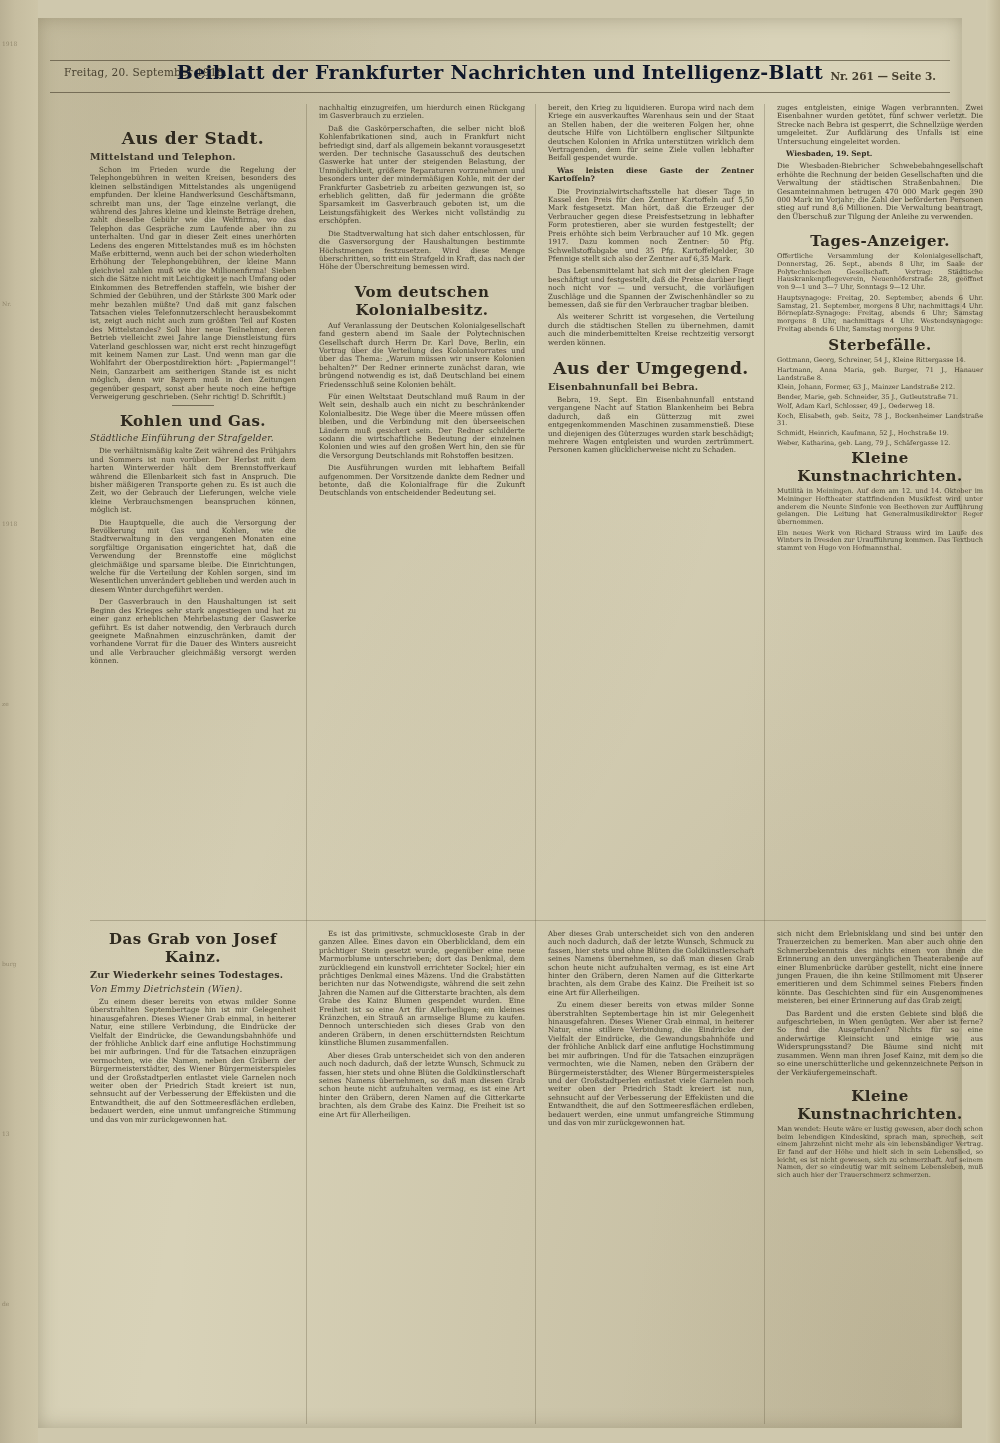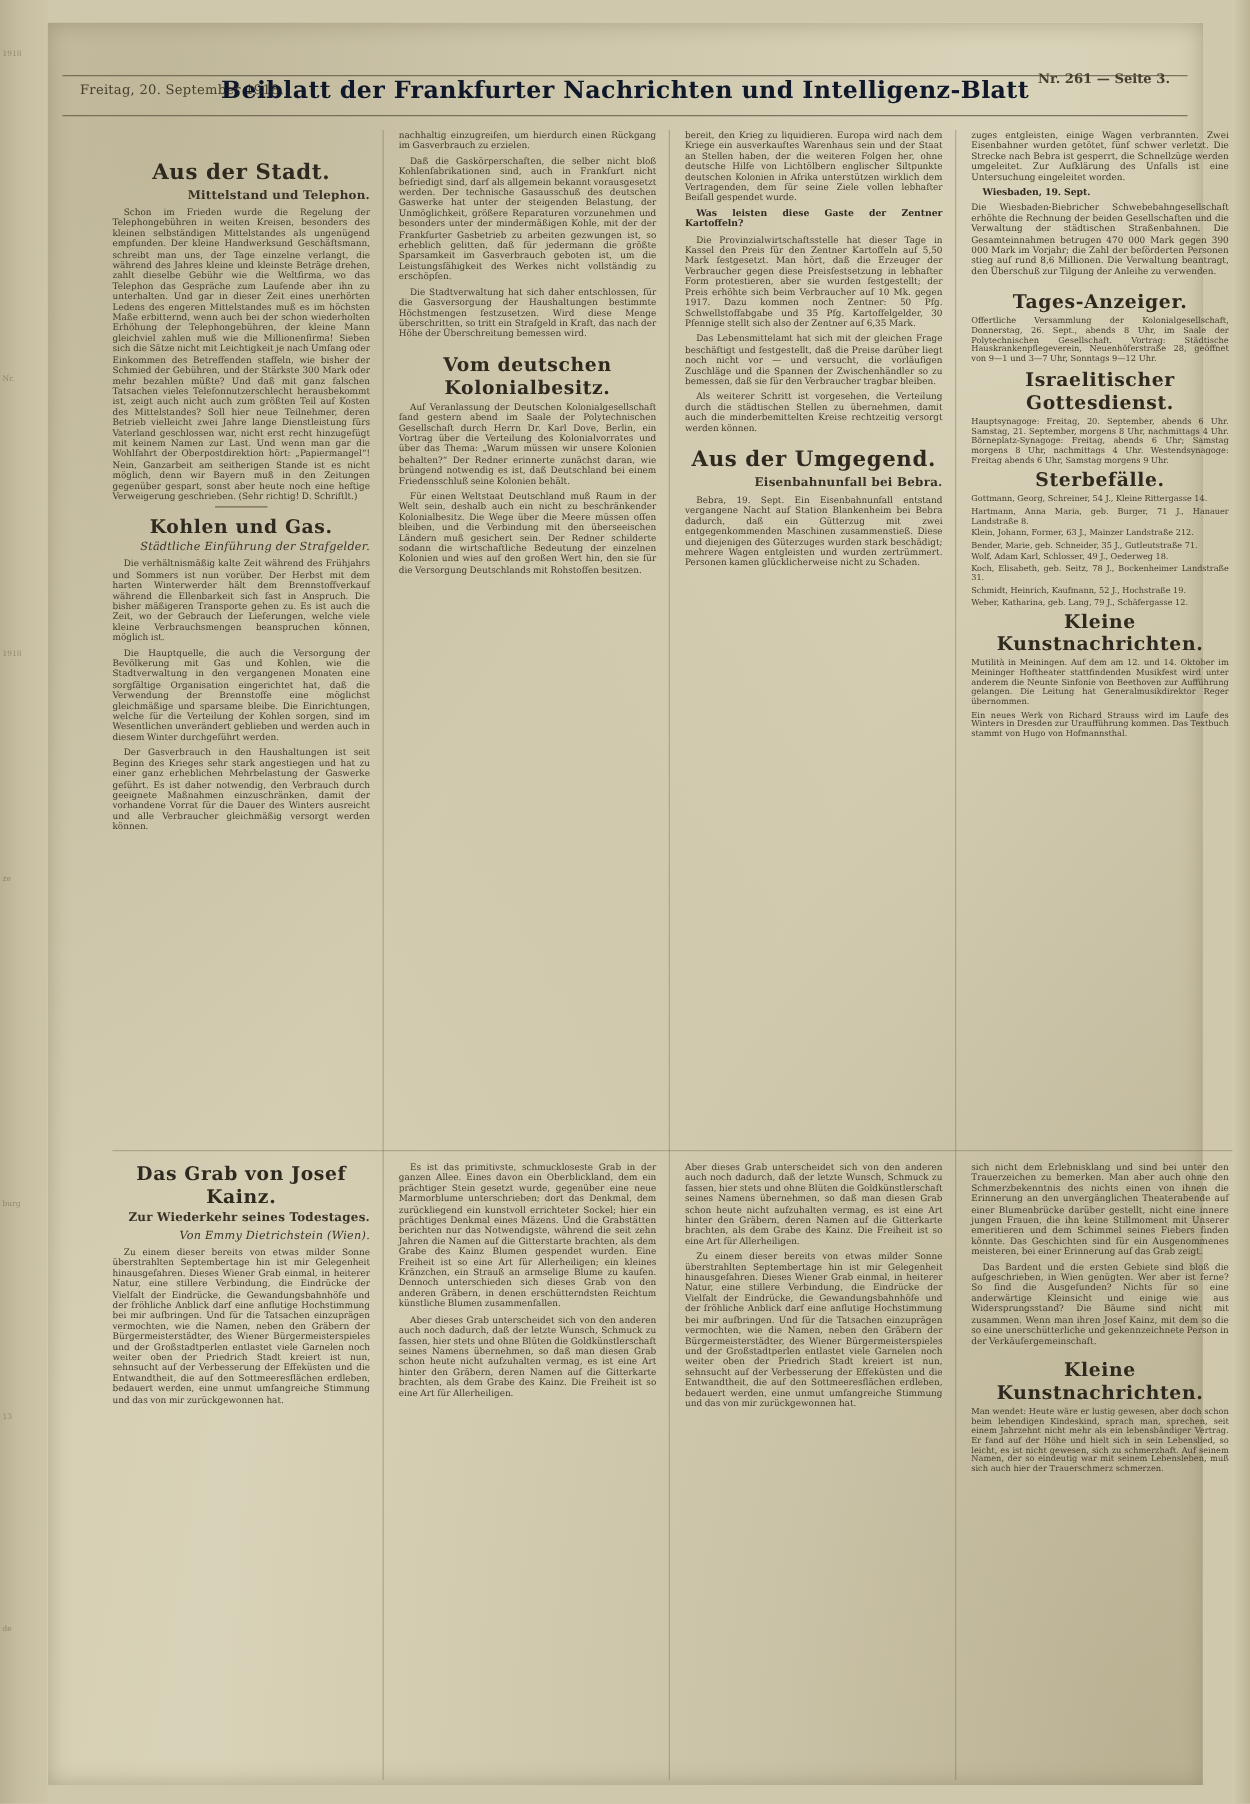--- a/index.html
+++ b/index.html
@@ -48,21 +48,21 @@
     position:absolute;left:26px;top:48px;font-size:10.5px;color:#463f2e;
     letter-spacing:.2px;
   }
   .mh-center{
     position:absolute;left:0;right:0;top:43px;text-align:center;
     font-family:"DejaVu Serif", serif;
     font-weight:bold;font-size:19px;color:#0f172a;
     letter-spacing:.3px;
   }
   .mh-right{
-    position:absolute;right:26px;top:39px;font-size:10.5px;color:#463f2e;font-weight:bold;
+    position:absolute;right:26px;top:52px;font-size:10.5px;color:#463f2e;font-weight:bold;
   }
   
   .cols{
     position:absolute;left:52px;top:86px;width:896px;height:1320px;
   }
   .col{
     position:absolute;top:0;width:206px;height:1320px;
   }
   .col.c1{left:0;margin-top:24px;}
   .col.c2{left:229px;}
@@ -73,21 +73,21 @@
   }
   .vline.v1{left:216px;} .vline.v2{left:445px;} .vline.v3{left:674px;}
 
   h2.sect{
     font-family:"DejaVu Serif", serif;
     font-weight:bold;text-align:center;font-size:17px;color:#2f2a1f;
     margin:0 0 3px 0;letter-spacing:.5px;
   }
   h2.sect.small{font-size:15px;}
   h3.sub{
-    font-weight:bold;text-align:right;font-size:9.5px;color:#3a3428;
+    font-weight:bold;text-align:left;font-size:9.5px;color:#3a3428;
     margin:2px 0 4px 0;letter-spacing:.2px;
   }
   h3.sub.italic{font-style:italic;font-weight:normal;font-size:9px;}
   .dash{
     width:42px;height:1px;background:#5c5440;margin:4px auto 6px auto;opacity:.8;
   }
   p.body{
     margin:0 0 4px 0;
     font-size:7.1px;line-height:8.4px;
     text-align:justify;
@@ -146,20 +146,21 @@
     </div>
 
     <div class="col c2">
       <p class="body noind">nachhaltig einzugreifen, um hierdurch einen Rückgang im Gasverbrauch zu erzielen.</p>
       <p class="body">Daß die Gaskörperschaften, die selber nicht bloß Kohlenfabrikationen sind, auch in Frankfurt nicht befriedigt sind, darf als allgemein bekannt vorausgesetzt werden. Der technische Gasausschuß des deutschen Gaswerke hat unter der steigenden Belastung, der Unmöglichkeit, größere Reparaturen vorzunehmen und besonders unter der mindermäßigen Kohle, mit der der Frankfurter Gasbetrieb zu arbeiten gezwungen ist, so erheblich gelitten, daß für jedermann die größte Sparsamkeit im Gasverbrauch geboten ist, um die Leistungsfähigkeit des Werkes nicht vollständig zu erschöpfen.</p>
       <p class="body">Die Stadtverwaltung hat sich daher entschlossen, für die Gasversorgung der Haushaltungen bestimmte Höchstmengen festzusetzen. Wird diese Menge überschritten, so tritt ein Strafgeld in Kraft, das nach der Höhe der Überschreitung bemessen wird.</p>
       <div class="sp"></div>
       <h2 class="sect small">Vom deutschen Kolonialbesitz.</h2>
       <p class="body">Auf Veranlassung der Deutschen Kolonialgesellschaft fand gestern abend im Saale der Polytechnischen Gesellschaft durch Herrn Dr. Karl Dove, Berlin, ein Vortrag über die Verteilung des Kolonialvorrates und über das Thema: „Warum müssen wir unsere Kolonien behalten?“ Der Redner erinnerte zunächst daran, wie brüngend notwendig es ist, daß Deutschland bei einem Friedensschluß seine Kolonien behält.</p>
       <p class="body">Für einen Weltstaat Deutschland muß Raum in der Welt sein, deshalb auch ein nicht zu beschränkender Kolonialbesitz. Die Wege über die Meere müssen offen bleiben, und die Verbindung mit den überseeischen Ländern muß gesichert sein. Der Redner schilderte sodann die wirtschaftliche Bedeutung der einzelnen Kolonien und wies auf den großen Wert hin, den sie für die Versorgung Deutschlands mit Rohstoffen besitzen.</p>
+      <p class="body">Die Ausführungen wurden mit lebhaftem Beifall aufgenommen. Der Vorsitzende dankte dem Redner und betonte, daß die Kolonialfrage für die Zukunft Deutschlands von entscheidender Bedeutung sei.</p>
     </div>
 
     <div class="col c3">
       <p class="body noind">bereit, den Krieg zu liquidieren. Europa wird nach dem Kriege ein ausverkauftes Warenhaus sein und der Staat an Stellen haben, der die weiteren Folgen her, ohne deutsche Hilfe von Lichtölbern englischer Siltpunkte deutschen Kolonien in Afrika unterstützen wirklich dem Vertragenden, dem für seine Ziele vollen lebhafter Beifall gespendet wurde.</p>
       <p class="body"><span class="blockhead">Was leisten diese Gaste der Zentner Kartoffeln?</span></p>
       <p class="body">Die Provinzialwirtschaftsstelle hat dieser Tage in Kassel den Preis für den Zentner Kartoffeln auf 5,50 Mark festgesetzt. Man hört, daß die Erzeuger der Verbraucher gegen diese Preisfestsetzung in lebhafter Form protestieren, aber sie wurden festgestellt; der Preis erhöhte sich beim Verbraucher auf 10 Mk. gegen 1917. Dazu kommen noch Zentner: 50 Pfg. Schwellstoffabgabe und 35 Pfg. Kartoffelgelder, 30 Pfennige stellt sich also der Zentner auf 6,35 Mark.</p>
       <p class="body">Das Lebensmittelamt hat sich mit der gleichen Frage beschäftigt und festgestellt, daß die Preise darüber liegt noch nicht vor — und versucht, die vorläufigen Zuschläge und die Spannen der Zwischenhändler so zu bemessen, daß sie für den Verbraucher tragbar bleiben.</p>
       <p class="body">Als weiterer Schritt ist vorgesehen, die Verteilung durch die städtischen Stellen zu übernehmen, damit auch die minderbemittelten Kreise rechtzeitig versorgt werden können.</p>
       <div class="sp"></div>
       <h2 class="sect">Aus der Umgegend.</h2>
@@ -168,21 +169,20 @@
     </div>
 
     <div class="col c4">
       <p class="body noind">zuges entgleisten, einige Wagen verbrannten. Zwei Eisenbahner wurden getötet, fünf schwer verletzt. Die Strecke nach Bebra ist gesperrt, die Schnellzüge werden umgeleitet. Zur Aufklärung des Unfalls ist eine Untersuchung eingeleitet worden.</p>
       <p class="body"><span class="blockhead">Wiesbaden, 19. Sept.</span>
       </p>
       <p class="body noind">Die Wiesbaden-Biebricher Schwebebahngesellschaft erhöhte die Rechnung der beiden Gesellschaften und die Verwaltung der städtischen Straßenbahnen. Die Gesamteinnahmen betrugen 470 000 Mark gegen 390 000 Mark im Vorjahr; die Zahl der beförderten Personen stieg auf rund 8,6 Millionen. Die Verwaltung beantragt, den Überschuß zur Tilgung der Anleihe zu verwenden.</p>
       <div class="sp"></div>
       <h2 class="sect small">Tages-Anzeiger.</h2>
       <p class="tiny">Offertliche Versammlung der Kolonialgesellschaft, Donnerstag, 26. Sept., abends 8 Uhr, im Saale der Polytechnischen Gesellschaft. Vortrag: Städtische Hauskrankenpflegeverein, Neuenhöferstraße 28, geöffnet von 9—1 und 3—7 Uhr, Sonntags 9—12 Uhr.</p>
-      <h2 class="sect small">Israelitischer Gottesdienst.</h2>
       <p class="tiny">Hauptsynagoge: Freitag, 20. September, abends 6 Uhr. Samstag, 21. September, morgens 8 Uhr, nachmittags 4 Uhr. Börneplatz-Synagoge: Freitag, abends 6 Uhr; Samstag morgens 8 Uhr, nachmittags 4 Uhr. Westendsynagoge: Freitag abends 6 Uhr, Samstag morgens 9 Uhr.</p>
       <h2 class="sect small">Sterbefälle.</h2>
       <div class="obit">
         <p>Gottmann, Georg, Schreiner, 54 J., Kleine Rittergasse 14.</p>
         <p>Hartmann, Anna Maria, geb. Burger, 71 J., Hanauer Landstraße 8.</p>
         <p>Klein, Johann, Former, 63 J., Mainzer Landstraße 212.</p>
         <p>Bender, Marie, geb. Schneider, 35 J., Gutleutstraße 71.</p>
         <p>Wolf, Adam Karl, Schlosser, 49 J., Oederweg 18.</p>
         <p>Koch, Elisabeth, geb. Seitz, 78 J., Bockenheimer Landstraße 31.</p>
         <p>Schmidt, Heinrich, Kaufmann, 52 J., Hochstraße 19.</p>

